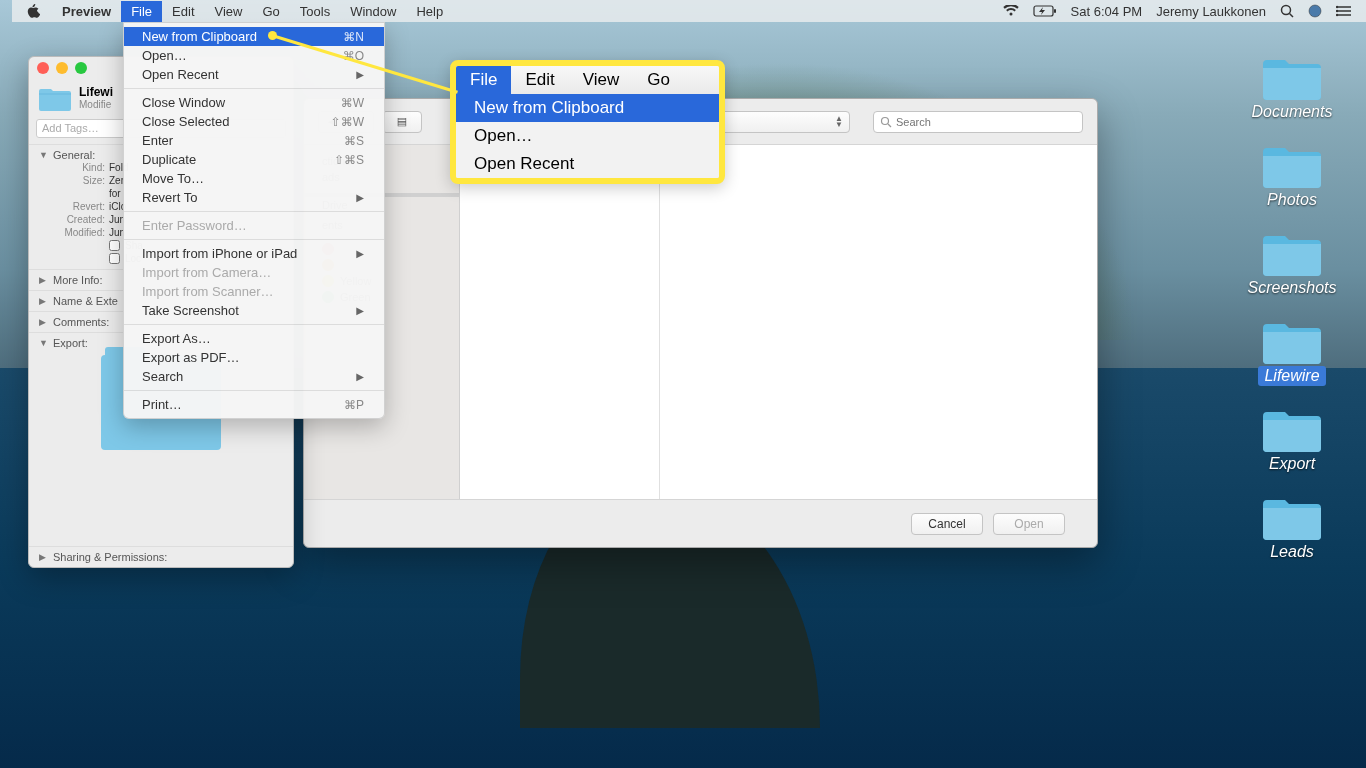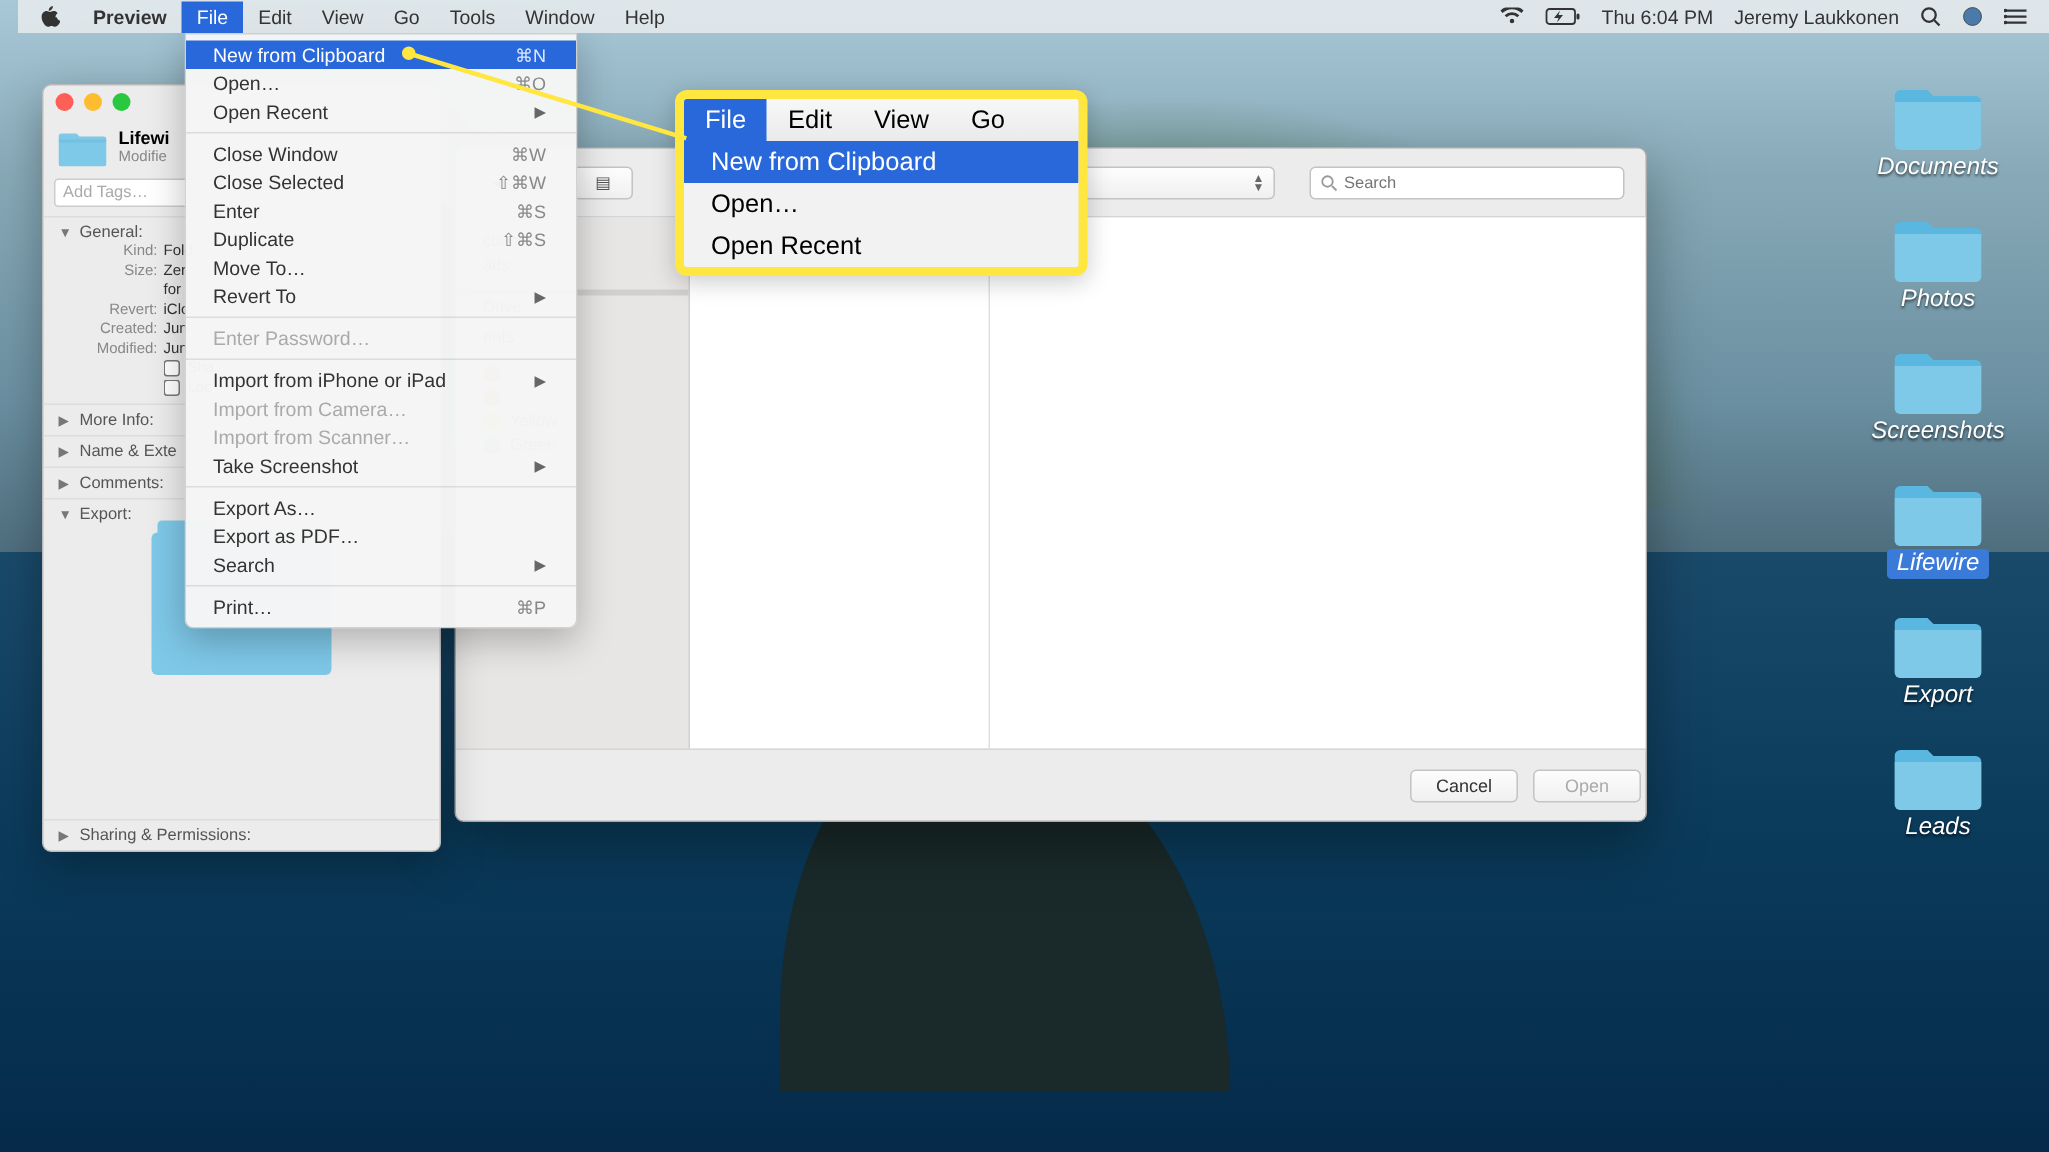--- a/index.html
+++ b/index.html
@@ -64,21 +64,21 @@
 .search-field input { border: none; outline: none; font-size: 11px; flex: 1; color: #888; background: transparent; }
 .dialog-body { flex: 1; display: flex; }
 .sidebar { width: 156px; background: #e8e6e4; border-right: 1px solid #d0d0d0; padding: 4px 0; font-size: 11px; }
 .sb-group { padding: 4px 0; }
 .sb-item { padding: 2px 10px 2px 18px; display: flex; align-items: center; gap: 6px; color: #444; cursor: default; }
 .sb-item.selected { background: #d0d0d0; }
 .sb-tag { width: 12px; height: 12px; border-radius: 50%; border: 1.5px solid; }
 .content-pane { flex: 1; background: white; display: flex; }
 .col { width: 200px; border-right: 1px solid #e0e0e0; }
 .col2 { flex: 1; }
-.dialog-footer { height: 48px; border-top: 1px solid #d5d5d5; display: flex; align-items: center; justify-content: flex-end; gap: 10px; padding: 0 3px; }
+.dialog-footer { height: 48px; border-top: 1px solid #d5d5d5; display: flex; align-items: center; justify-content: flex-end; gap: 10px; padding: 0 32px; }
 .dlg-btn { height: 22px; min-width: 72px; background: linear-gradient(#fdfdfd,#f0f0f0); border: 1px solid #c4c4c4; border-radius: 4px; font-size: 12px; color: #333; }
 .dlg-btn.disabled { color: #aaa; }
 
 
 .callout { position: absolute; top: 60px; left: 450px; width: 275px; background: #e8e8e8; border: 6px solid #ffe73f; border-radius: 8px; z-index: 200; font-size: 18px; box-shadow: 0 4px 16px rgba(0,0,0,0.2); overflow: hidden; }
 .callout-menubar { display: flex; height: 28px; align-items: center; background: linear-gradient(#f8f8f8,#eaeaea); font-size: 17px; }
 .callout-mi { padding: 0 14px; height: 100%; display: flex; align-items: center; }
 .callout-mi.active { background: #2968da; color: white; }
 .callout-dd { background: #f2f2f2; }
 .callout-di { padding: 4px 18px; font-size: 17px; }
@@ -123,21 +123,21 @@
             <path fill="#333" d="M8 10.5a1.5 1.5 0 100-3 1.5 1.5 0 000 3zm-3.5-4a5 5 0 017 0l1.4-1.4a7 7 0 00-9.8 0zm-2.8-2.8a9 9 0 0112.6 0L15.7 2a11 11 0 00-15.4 0z"></path>
           </svg>
         </span>
       <span class="status-icon">
           <svg width="24" height="12" viewBox="0 0 24 12">
             <rect x="1" y="1" width="19" height="10" rx="2" fill="none" stroke="#333" stroke-width="1.2"></rect>
             <rect x="21" y="4" width="2" height="4" rx="1" fill="#333"></rect>
             <path fill="#333" d="M10 2l-4 5h3l-1 3 4-5h-3z"></path>
           </svg>
         </span>
-      <span>Thu 6:04 PM</span>
+      <span>Sat 6:04 PM</span>
       <span>Jeremy Laukkonen</span>
       <span class="status-icon">
           <svg width="14" height="14" viewBox="0 0 14 14">
             <circle cx="6" cy="6" r="4.5" fill="none" stroke="#333" stroke-width="1.5"></circle>
             <line x1="9.5" y1="9.5" x2="13" y2="13" stroke="#333" stroke-width="1.5"></line>
           </svg>
         </span>
       <span class="status-icon">
           <svg width="14" height="14" viewBox="0 0 14 14">
             <circle cx="7" cy="7" r="6" fill="#4a7aaa"></circle>

